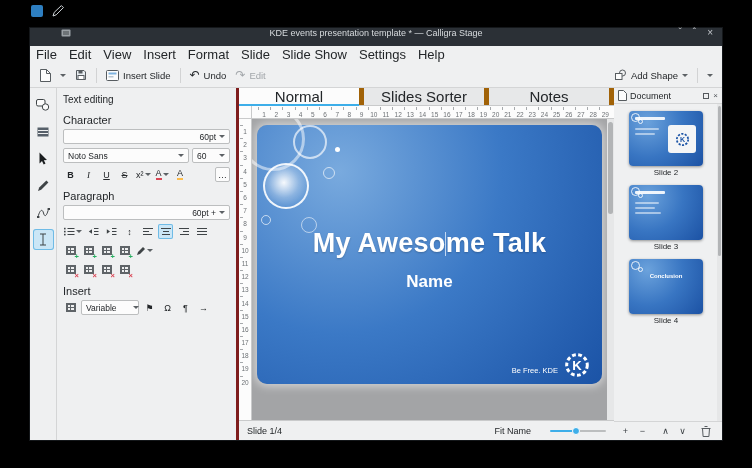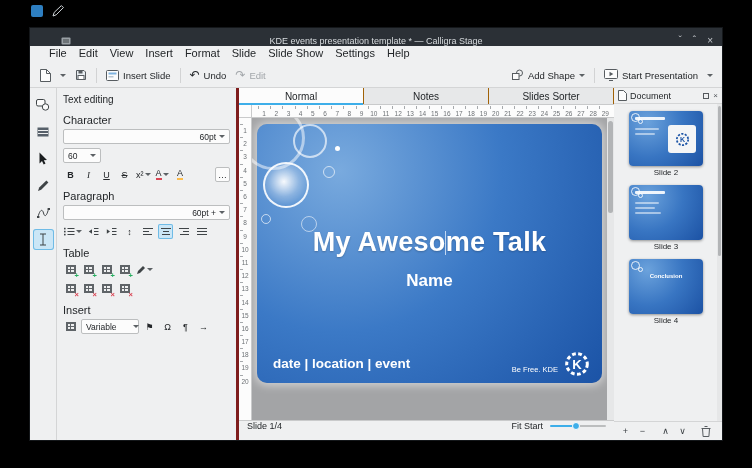--- a/index.html
+++ b/index.html
@@ -6,26 +6,26 @@
   html,body{width:752px;height:468px;}
   body{background:#000;font-family:"Liberation Sans",sans-serif;position:relative;overflow:hidden;color:#232629;}
 
   
   .desk-ic{position:absolute;top:5px;display:flex;align-items:center;justify-content:center;}
   .di-app{left:31px;width:12px;height:12px;border-radius:2px;background:#2e7fc1;}
   .di-pen{left:52px;}
 
   .win{position:absolute;left:30px;top:28px;width:692px;height:412px;display:flex;flex-direction:column;background:var(--chrome,#eff0f1);outline:1px solid #14171a;}
 
-  .titlebar{flex:0 0 18px;background:var(--titlebar,#2b3036);display:flex;align-items:flex-end;position:relative;color:#d7dbde;padding-left:25px;}
+  .titlebar{flex:0 0 18px;background:var(--titlebar,#2b3036);display:flex;align-items:flex-start;position:relative;color:#d7dbde;padding-left:25px;}
   .app-icon{margin-left:6px;z-index:1;}
   .tb-title{position:absolute;left:0;right:0;text-align:center;font-size:9px;}
   .win-controls{margin-left:auto;display:flex;align-items:center;gap:11px;padding-right:9px;z-index:1;font-size:10px;line-height:1;color:#c3c7cb;}
 
-  .menubar{flex:0 0 17px;display:flex;align-items:flex-start;padding-left:13px;font-size:11px;}
+  .menubar{flex:0 0 17px;display:flex;align-items:flex-start;padding-left:0;font-size:13px;}
   .menu-item{padding:1px 6px;border-radius:2px;}
 
   .toolbar{flex:0 0 25px;display:flex;align-items:center;padding:0 5px;gap:1px;border-bottom:1px solid #d4d5d6;}
   .tbtn{display:flex;align-items:center;gap:4px;height:20px;padding:0 4px;border-radius:2px;font-size:9.5px;}
   .tbtn.disabled{color:#a2a6aa;}
   .tbtn .glyph{font-size:12px;line-height:1;}
   .tsep{width:1px;height:15px;background:#d2d3d4;margin:0 4px;}
   .flex1{flex:1;}
   .caret-down{width:0;height:0;border-left:3px solid transparent;border-right:3px solid transparent;border-top:3.5px solid #5c6165;display:inline-block;}
 
@@ -53,21 +53,21 @@
   .fbtn .under-yellow{border-bottom:2px solid #fdbc4b;line-height:1.1;}
   .fbtn.active{background:#cbe6f6;box-shadow:inset 0 0 0 1px #6fbbe6;}
   .fbtn.more{margin-left:auto;border:1px solid #bcbebf;background:#fcfcfc;}
   .grid-ic{display:inline-block;width:10px;height:9px;border:1px solid #5f6468;background-image:repeating-linear-gradient(to right,#5f6468 0,#5f6468 1px,transparent 1px,transparent 3.3px),repeating-linear-gradient(to bottom,#5f6468 0,#5f6468 1px,transparent 1px,transparent 3px);}
   .mark{position:absolute;right:-1px;bottom:-2px;font-size:7.5px;font-weight:bold;line-height:1;}
   .mark.red{color:#da4453;}
   .mark.green{color:#27ae60;}
 
   .center{flex:1;display:flex;flex-direction:column;min-width:0;}
   .tabs{flex:0 0 17px;display:flex;border-bottom:1px solid #c9cacb;background:#e7e8e9;}
-  .tab{flex:1;display:flex;align-items:center;justify-content:center;font-size:10px;border-right:1px solid #a16207;position:relative;}
+  .tab{flex:1;display:flex;align-items:center;justify-content:center;font-size:15px;border-right:5px solid #a16207;position:relative;}
   .tab.active{background:#fcfcfc;}
   .tab.active::after{content:"";position:absolute;left:0;right:0;bottom:-1px;height:2px;background:var(--accent,#3daee9);}
 
   .ruler-row{flex:0 0 13px;display:flex;background:#fcfcfc;border-bottom:1px solid #c9cacb;}
   .ruler-corner{flex:0 0 13px;border-right:1px solid #c9cacb;}
   .h-ruler{flex:1;display:flex;overflow:hidden;padding-left:6px;}
   .hr-cell{flex:0 0 12.2px;position:relative;display:flex;align-items:flex-end;justify-content:center;font-size:6.5px;color:#6d7175;}
   .hr-cell::before{content:"";position:absolute;left:0;top:1px;width:1px;height:3px;background:#a6a9ac;}
 
   .canvas-row{flex:1;display:flex;min-height:0;}
@@ -88,21 +88,21 @@
   .slide-title{position:absolute;left:0;right:0;top:103px;text-align:center;font-size:27px;font-weight:bold;color:#fff;letter-spacing:.3px;text-shadow:0 1px 2px rgba(0,0,0,.22);}
   .slide-sub{position:absolute;left:0;right:0;top:147px;text-align:center;font-size:17px;font-weight:bold;color:#fff;}
   .text-cursor{position:absolute;left:54.5%;top:107px;width:1px;height:24px;background:rgba(225,236,250,.8);}
   .slide-footer{position:absolute;left:16px;bottom:12px;font-size:13.5px;font-weight:bold;color:#fff;}
   .slide-brand{position:absolute;right:44px;bottom:9px;font-size:7.5px;color:#fff;}
   .kde-logo{position:absolute;right:10px;bottom:4px;}
 
   .vscroll{position:absolute;right:0;top:0;bottom:0;width:7px;background:#e6e7e8;}
   .vthumb{position:absolute;left:1px;right:1px;top:3px;height:92px;border-radius:3px;background:#b2b4b6;}
 
-  .statusbar{flex:0 0 20px;display:flex;gap:7px;padding:0 8px;font-size:9px;border-top:1px solid #c9cacb;background:var(--chrome,#eff0f1);}
+  .statusbar{flex:0 0 20px;display:flex;align-items:center;gap:19px;padding:0 8px;font-size:9px;border-top:1px solid #c9cacb;background:var(--chrome,#eff0f1);}
   .zslider{width:56px;height:10px;position:relative;}
   .ztrack{position:absolute;left:0;right:0;top:4px;height:2px;border-radius:1px;background:linear-gradient(to right,var(--accent,#3daee9) 0 42%,#bcbebf 42% 100%);}
   .zhandle{position:absolute;left:40%;top:1px;width:8px;height:8px;border-radius:50%;background:var(--accent,#3daee9);border:1px solid #fcfcfc;}
 
   .rdock{flex:0 0 108px;display:flex;flex-direction:column;min-height:0;background:var(--chrome,#eff0f1);}
   .rd-header{flex:0 0 16px;display:flex;align-items:center;gap:3px;padding:0 4px;font-size:9px;border-bottom:1px solid #d4d5d6;}
   .rd-ctl{margin-left:auto;display:flex;gap:4px;align-items:center;color:#55595d;font-size:8px;line-height:1;}
   .float-ic{display:inline-block;width:6px;height:6px;border:1px solid #55595d;}
   .thumbs{flex:1;position:relative;display:flex;flex-direction:column;align-items:center;padding:4px 6px 0 2px;gap:4px;overflow:hidden;}
   .thumb-item{width:90px;padding:3px 0 1px;border-radius:3px;display:flex;flex-direction:column;align-items:center;}
@@ -202,28 +202,20 @@
     <div class="tbtn">
       <svg width="13" height="12" viewBox="0 0 13 12">
           <circle cx="8.5" cy="4" r="3" fill="none" stroke="#575c60"></circle>
           <rect x="1.5" y="4.5" width="6.5" height="6" fill="#fcfcfc" stroke="#575c60"></rect>
         </svg>
       <span>Add Shape</span>
       <span class="caret-down"></span>
     </div>
     <div class="tsep"></div>
     <div class="tbtn">
-      <svg width="14" height="12" viewBox="0 0 14 12">
-          <rect x="0.5" y="0.5" width="13" height="9" rx="1" fill="#fcfcfc" stroke="#575c60"></rect>
-          <path d="M5.5 2.8v4.4l3.8-2.2z" fill="#575c60"></path>
-          <path d="M5 11.5h4" stroke="#575c60"></path>
-        </svg>
-      <span>Start Presentation</span>
-    </div>
-    <div class="tbtn">
         <span class="caret-down"></span>
       </div>
   </div>
 
   <div class="main">
 
     <div class="toolstrip">
       <div class="tool">
         <svg width="14" height="12" viewBox="0 0 14 12">
             <rect x="0.5" y="0.5" width="8.5" height="6.5" rx="1.5" fill="#fcfcfc" stroke="#3f4447"></rect>
@@ -264,20 +256,24 @@
       <div class="docker-title">Text editing</div>
 
       <div class="sec-label">Character</div>
       <div class="row">
         <div class="combo w-full">
           <span class="cval-r">60pt</span>
           <span class="caret-down"></span>
         </div>
       </div>
       <div class="row">
+        <div class="combo w-full">
+          <span>Noto Sans</span>
+          <span class="caret-down"></span>
+        </div>
         <div class="combo" style="width:38px;">
           <span>60</span>
           <span class="caret-down"></span>
         </div>
       </div>
       <div class="row">
         <div class="fbtn b">B</div>
         <div class="fbtn i">I</div>
         <div class="fbtn u">U</div>
         <div class="fbtn s">S</div>
@@ -344,21 +340,20 @@
               <path d="M0 1.5h10M4 4.5h6M1 7.5h9" stroke="#3f4447"></path>
             </svg>
         </div>
         <div class="fbtn">
           <svg width="10" height="9" viewBox="0 0 10 9">
               <path d="M0 1.5h10M0 4.5h10M0 7.5h10" stroke="#3f4447"></path>
             </svg>
         </div>
       </div>
 
-      <div class="sec-label">Table</div>
       <div class="row">
         <div class="fbtn">
             <span class="grid-ic"></span>
             <b class="mark green">+</b>
           </div>
         <div class="fbtn">
             <span class="grid-ic"></span>
             <b class="mark green">+</b>
           </div>
         <div class="fbtn">
@@ -415,22 +410,22 @@
           </div>
         <div class="fbtn">
             <span>→</span>
           </div>
       </div>
     </div>
 
     <div class="center">
       <div class="tabs">
           <div class="tab active">Normal</div>
+          <div class="tab">Slides Sorter</div>
           <div class="tab">Notes</div>
-          <div class="tab">Slides Sorter</div>
         </div>
       <div class="ruler-row">
         <div class="ruler-corner"></div>
         <div class="h-ruler">
             <div class="hr-cell">1</div>
             <div class="hr-cell">2</div>
             <div class="hr-cell">3</div>
             <div class="hr-cell">4</div>
             <div class="hr-cell">5</div>
             <div class="hr-cell">6</div>
@@ -487,36 +482,35 @@
             <div class="bubble b1"></div>
             <div class="bubble b2"></div>
             <div class="bubble b3"></div>
             <div class="bubble b4"></div>
             <div class="bubble b5"></div>
             <div class="bubble b6"></div>
             <div class="bubble b7"></div>
             <div class="slide-title">My Awesome Talk</div>
             <div class="text-cursor"></div>
             <div class="slide-sub">Name</div>
-            <div class="slide-footer">date | location | event</div>
             <div class="slide-brand">Be Free. KDE</div>
             <svg class="kde-logo" width="30" height="30" viewBox="0 0 32 32">
               <circle cx="16" cy="16" r="11" fill="none" stroke="#ffffff" stroke-width="3.2" stroke-dasharray="4 2.6"></circle>
               <text x="16" y="21" text-anchor="middle" font-size="14" font-weight="bold" fill="#ffffff" font-family="Liberation Sans, sans-serif">K</text>
             </svg>
           </div>
           <div class="vscroll">
               <div class="vthumb"></div>
             </div>
         </div>
       </div>
       <div class="statusbar">
         <span>Slide 1/4</span>
         <span class="flex1"></span>
-        <span>Fit Start</span>
+        <span>Fit Name</span>
         <div class="zslider">
           <div class="ztrack"></div>
           <div class="zhandle"></div>
         </div>
       </div>
     </div>
 
     <div class="rdock">
       <div class="rd-header">
         <svg width="9" height="11" viewBox="0 0 9 11">

